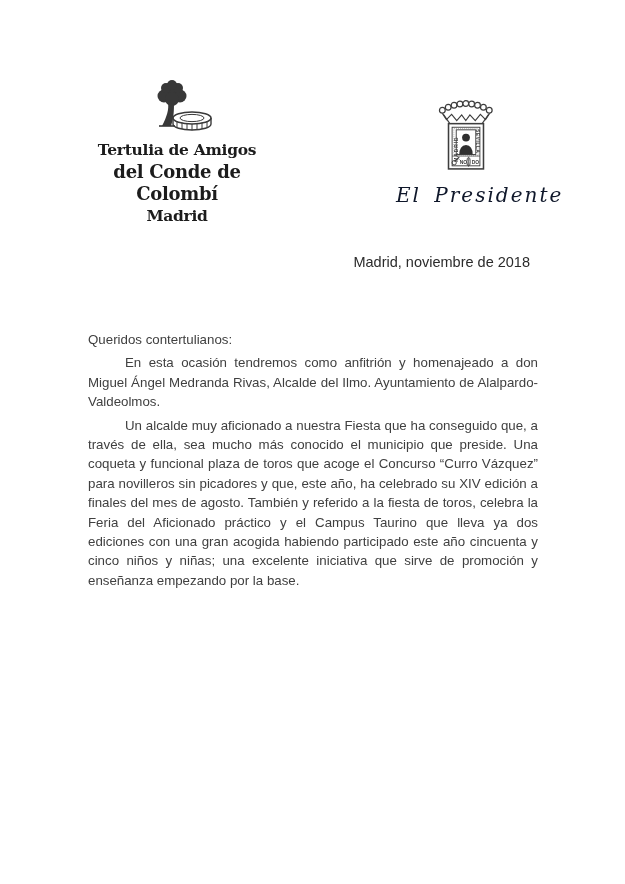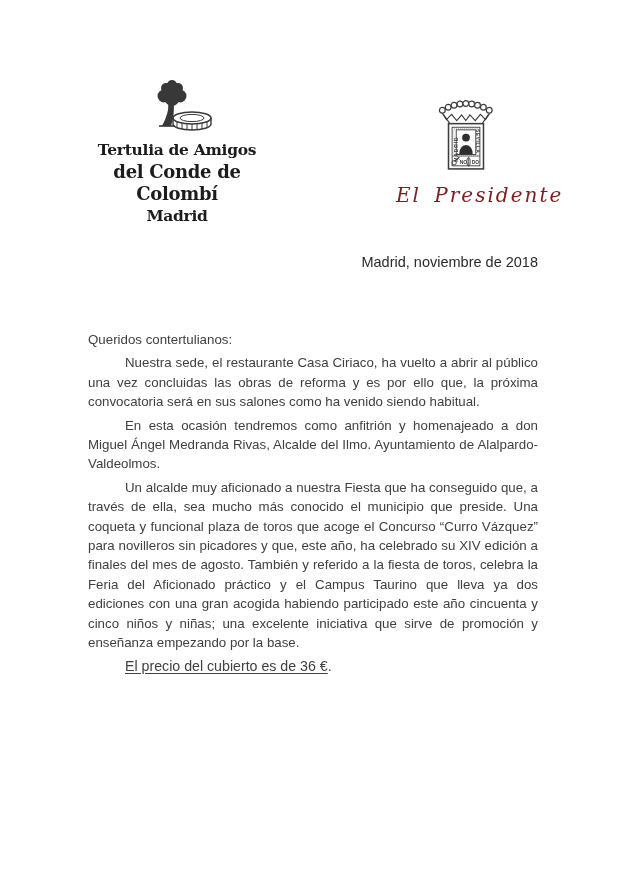--- a/index.html
+++ b/index.html
@@ -41,30 +41,30 @@
     top: 100px;
     width: 140px;
     text-align: center;
   }
   .crest-svg { display: block; margin: 0 auto; }
   .signature {
     margin-top: 11px;
     font-family: "DejaVu Serif", serif;
     font-style: italic;
     font-size: 20px;
-    color: #7f1d1d;
+    color: #0f172a;
     letter-spacing: 2px;
     word-spacing: 5px;
     white-space: nowrap;
   }
 
   
   .dateline {
     position: absolute;
-    left: 88px;
+    left: 80px;
     top: 252px;
     width: 450px;
     text-align: right;
     font-size: 14.5px;
     line-height: 20px;
     color: #2b2b2b;
   }
 
   
   .letter {
@@ -174,19 +174,17 @@
         <text x="36.5" y="62" font-size="4.8">DO</text>
       </g>
     </svg>
     <div class="signature">El Presidente</div>
   </div>
 
   <div class="dateline">Madrid, noviembre de 2018</div>
 
   <div class="letter">
     <p class="salutation">Queridos contertulianos:</p>
-    <p class="para">Nuestra sede, el restaurante Casa Ciriaco, ha vuelto a abrir al público una vez concluidas las obras de reforma y es por ello que, la próxima convocatoria será en sus salones como ha venido siendo habitual.</p>
     <p class="para">En esta ocasión tendremos como anfitrión y homenajeado a don Miguel Ángel Medranda Rivas, Alcalde del Ilmo. Ayuntamiento de Alalpardo-Valdeolmos.</p>
     <p class="para">Un alcalde muy aficionado a nuestra Fiesta que ha conseguido que, a través de ella, sea mucho más conocido el municipio que preside. Una coqueta y funcional plaza de toros que acoge el Concurso “Curro Vázquez” para novilleros sin picadores y que, este año, ha celebrado su XIV edición a finales del mes de agosto. También y referido a la fiesta de toros, celebra la Feria del Aficionado práctico y el Campus Taurino que lleva ya dos ediciones con una gran acogida habiendo participado este año cincuenta y cinco niños y niñas; una excelente iniciativa que sirve de promoción y enseñanza empezando por la base.</p>
-    <p class="para price-line"><span class="underlined">El precio del cubierto es de 36 €</span><span>.</span></p>
   </div>
 
 </div>
 
 </body></html>

